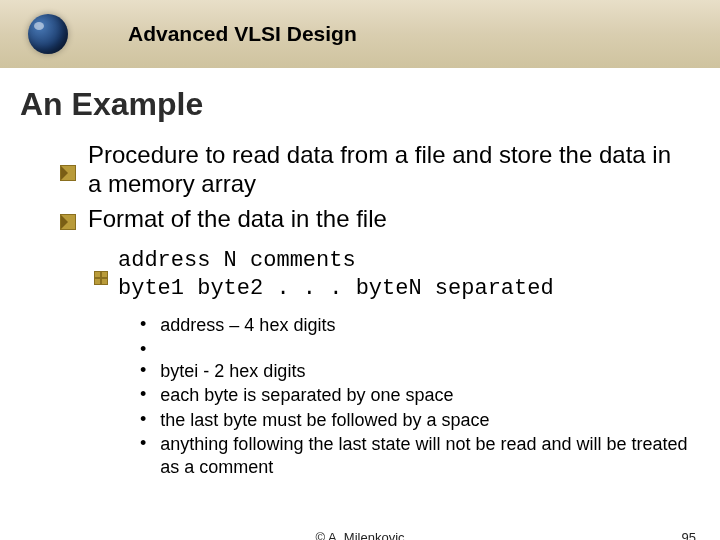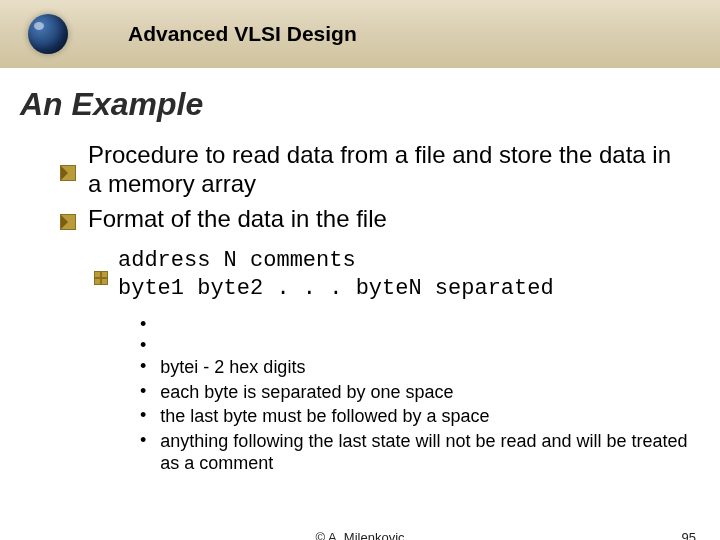--- a/index.html
+++ b/index.html
@@ -40,21 +40,20 @@
     font-weight: bold;
     font-size: 21px;
     color: #000;
     margin-left: 60px;
   }
   .slide-title {
     font-size: 32px;
     font-weight: bold;
     color: #2c2c2c;
     margin: 18px 0 18px 20px;
-    font-style: italic;
   }
   .content {
     margin-left: 60px;
     margin-right: 30px;
   }
   .bullet-lvl1 {
     display: flex;
     align-items: center;
     margin-bottom: 6px;
   }
@@ -180,20 +179,21 @@
       <div class="mark"></div>
       <div>
         <div class="txt">address N comments</div>
         <div class="txt">byte1 byte2 . . . byteN separated</div>
       </div>
     </div>
 
     <div class="sub-sub-block">
       <div class="bullet-lvl3">
         <div class="dot">•</div>
+        <div class="txt">address – 4 hex digits</div>
       </div>
       <div class="bullet-lvl3">
         <div class="dot">•</div>
       </div>
       <div class="bullet-lvl3">
         <div class="dot">•</div>
         <div class="txt">bytei  - 2 hex digits</div>
       </div>
       <div class="bullet-lvl3">
         <div class="dot">•</div>

